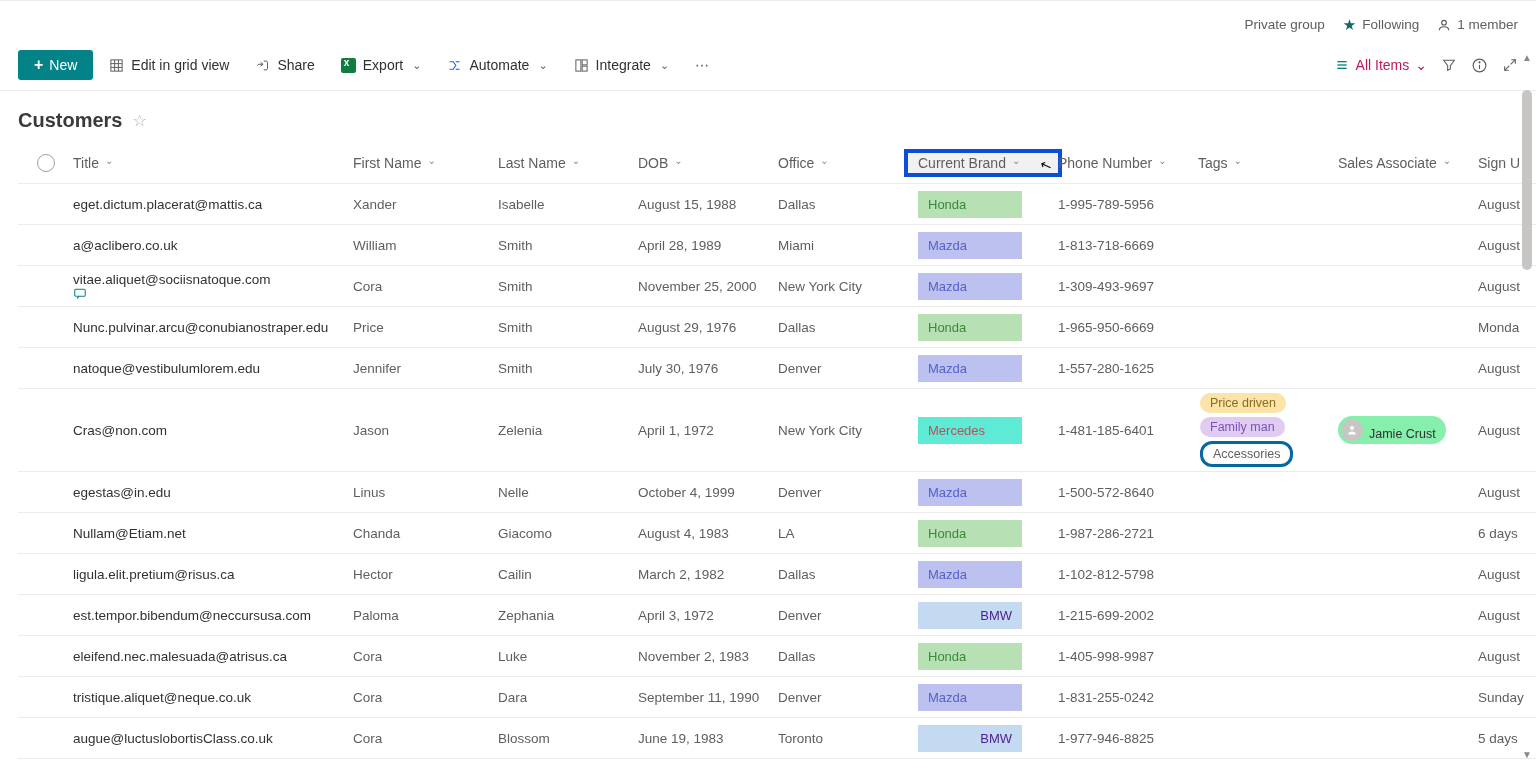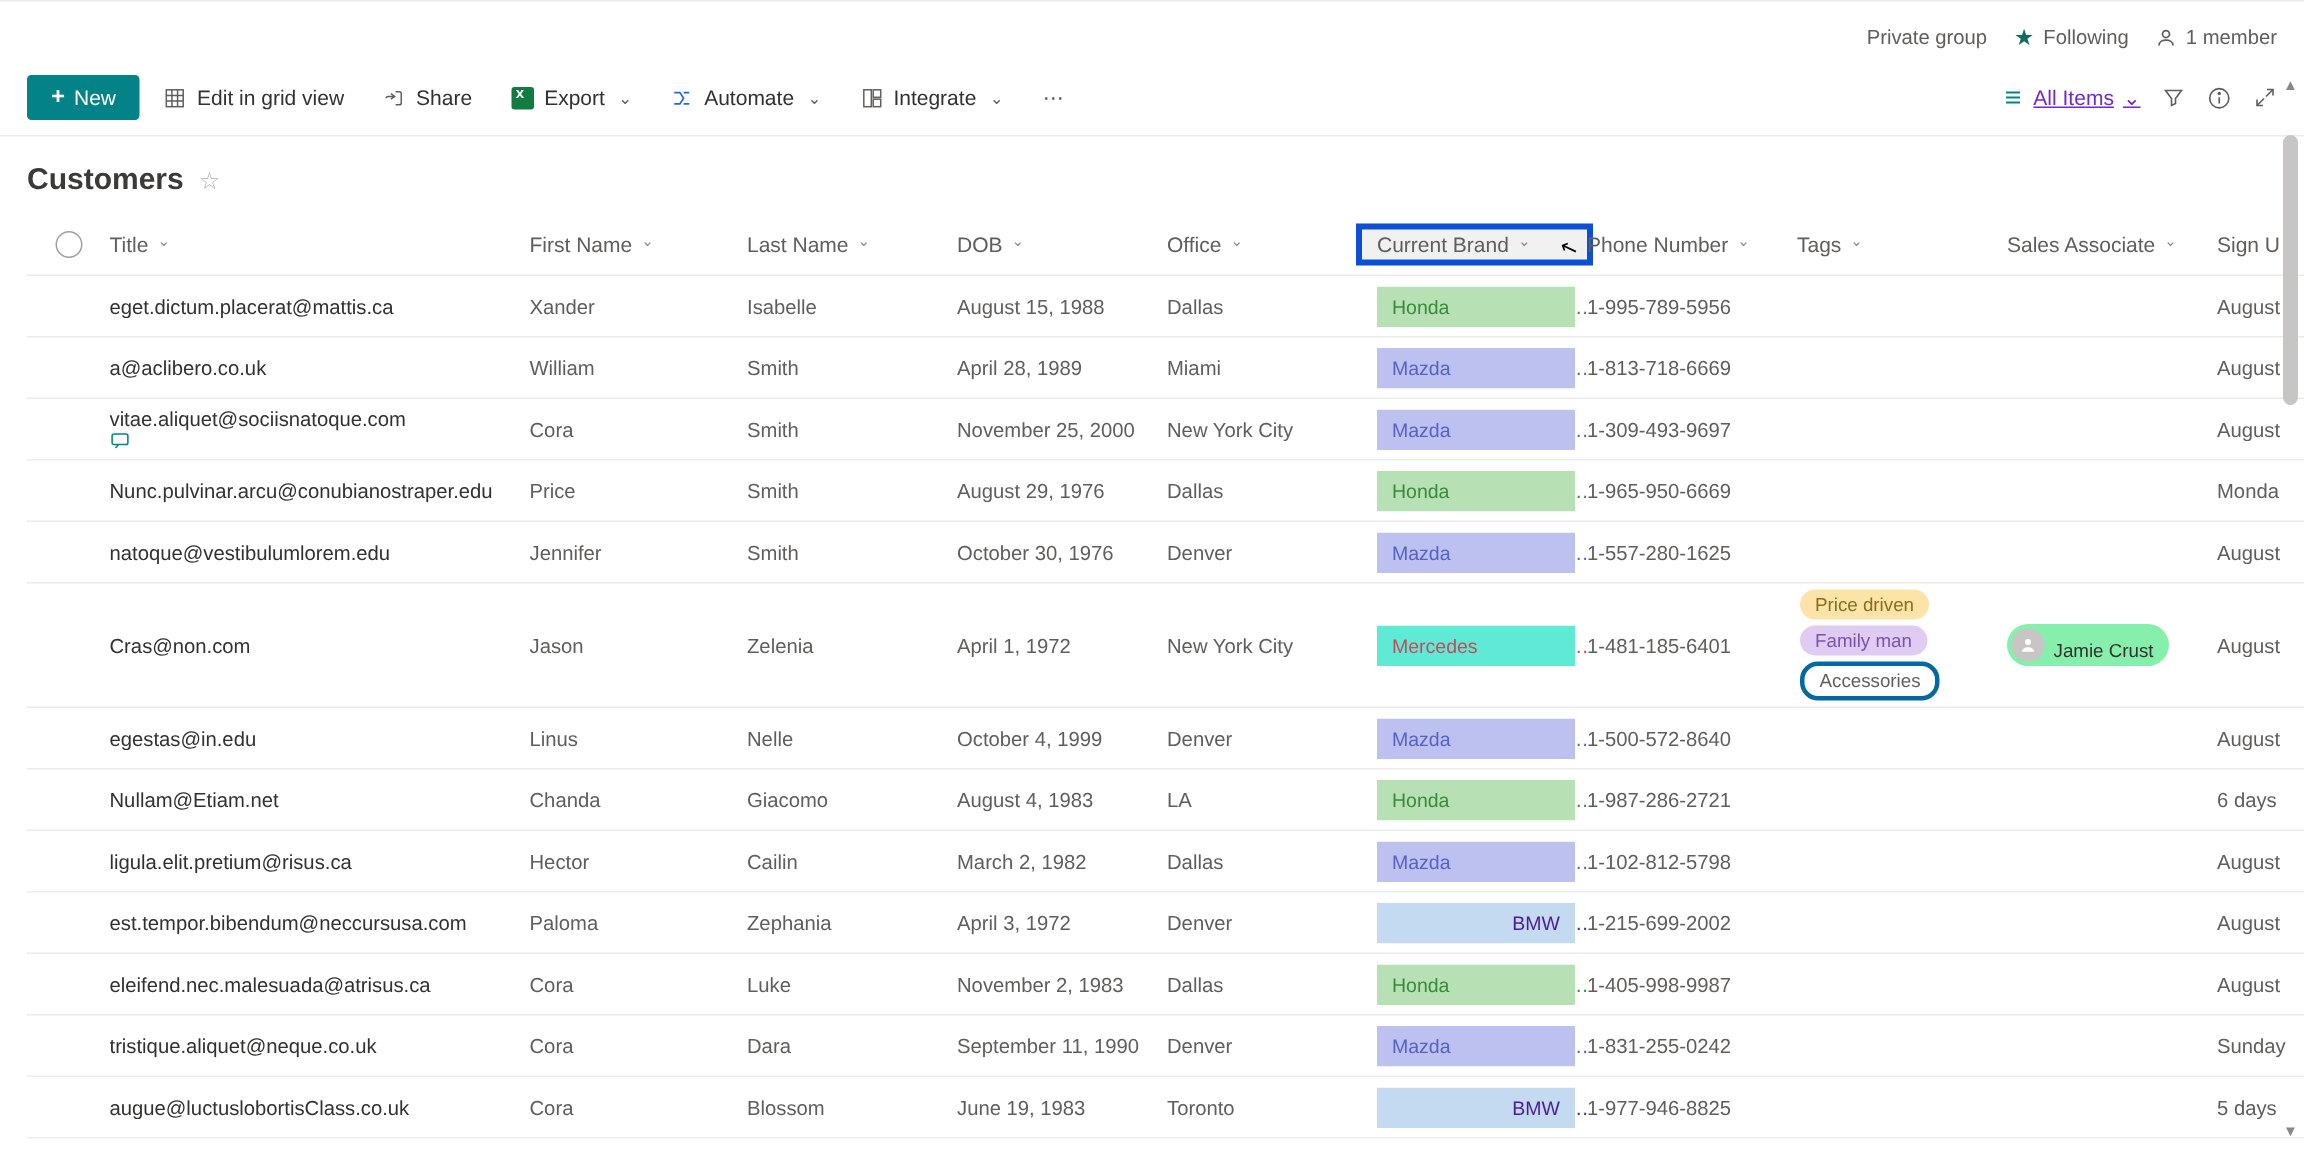--- a/index.html
+++ b/index.html
@@ -39,21 +39,21 @@
   .cmd {
     display:flex; align-items:center; gap:7px;
     padding: 6px 10px; cursor:pointer; color:#323130; border-radius:3px;
   }
   .cmd .ic { color:#555; font-size:14px; display:inline-flex; }
   .cmd .chev { font-size:11px; color:#605e5c; margin-left:2px; }
   .excel-sq { width:15px; height:15px; background:#107c41; border-radius:2px; position:relative; }
   .excel-sq::after{ content:"x"; color:#fff; font-size:10px; font-weight:700; position:absolute; left:3px; top:-1px;}
   .flow-ic { color:#2266e3; font-size:14px; }
   .toolbar-right { margin-left:auto; display:flex; align-items:center; gap:14px; }
-  .view-sel { display:flex; align-items:flex-end; gap:6px; color:#6d28d9; cursor:pointer;text-decoration:underline;}
+  .view-sel { display:flex; align-items:flex-end; gap:6px; color:#be185d; cursor:pointer;}
   .menu-lines { color:#038387; font-size:16px; }
   .tr-icon { color:#605e5c; font-size:16px; cursor:pointer;}
   .list-area { padding: 18px 0 0 18px; }
   .list-title-row { display:flex; align-items:center; gap:10px; padding-bottom:10px; }
   .list-title { font-size:20px; font-weight:600; color:#3b3a39;}
   .star-out { color:#b3b0ad; font-size:16px; cursor:pointer;}
   .grid { width:100%; }
   .hdr-row, .data-row {
     display:grid;
     grid-template-columns: 55px 280px 145px 140px 140px 140px 140px 140px 140px 140px 140px;
@@ -67,21 +67,21 @@
   .cell { padding-right:10px; color:#605e5c; font-size:13.5px; white-space:nowrap; overflow:hidden; text-overflow:ellipsis;}
   .cell-title { color:#323130; }
   .sel-circle {
     justify-self:center;
     width:18px; height:18px; border:1px solid #a19f9d; border-radius:50%;
   }
   .sel-hdr { visibility:visible; }
   .sel-row { visibility:hidden; }
   .comment-ic { color:#038387; font-size:13px; margin-left:18px;}
   .brand-pill {
-    display:inline-block; padding:6px 10px; width:132px;
+    display:inline-block; padding:6px 10px; width:104px;
     font-size:13px;
   }
   .brand-honda { background:#b7e1b5; color:#398a3a;}
   .brand-mazda { background:#bcc1ef; color:#5562c9;}
   .brand-mercedes { background:#5eead4; color:#c74a5a;}
   .brand-bmw { background:#c3daf0; color:#4c1d95;text-align:right;}
   .tag-pill {
     display:inline-block; padding:3px 10px; border-radius:12px; font-size:12.5px;
     margin:2px 2px;
   }
@@ -343,21 +343,21 @@
           <div class="cell"></div>
           <div class="cell">Monda</div>
         </div>
         <div class="data-row">
           <div>
             <div class="sel-circle sel-row"></div>
           </div>
           <div class="cell cell-title">natoque@vestibulumlorem.edu</div>
           <div class="cell">Jennifer</div>
           <div class="cell">Smith</div>
-          <div class="cell">October 30, 1976</div>
+          <div class="cell">July 30, 1976</div>
           <div class="cell">Denver</div>
           <div class="cell"><span class="brand-pill brand-mazda">Mazda</span></div>
           <div class="cell">1-557-280-1625</div>
           <div class="cell" style="white-space: normal;"></div>
           <div class="cell"></div>
           <div class="cell">August</div>
         </div>
         <div class="data-row">
           <div>
             <div class="sel-circle sel-row"></div>

